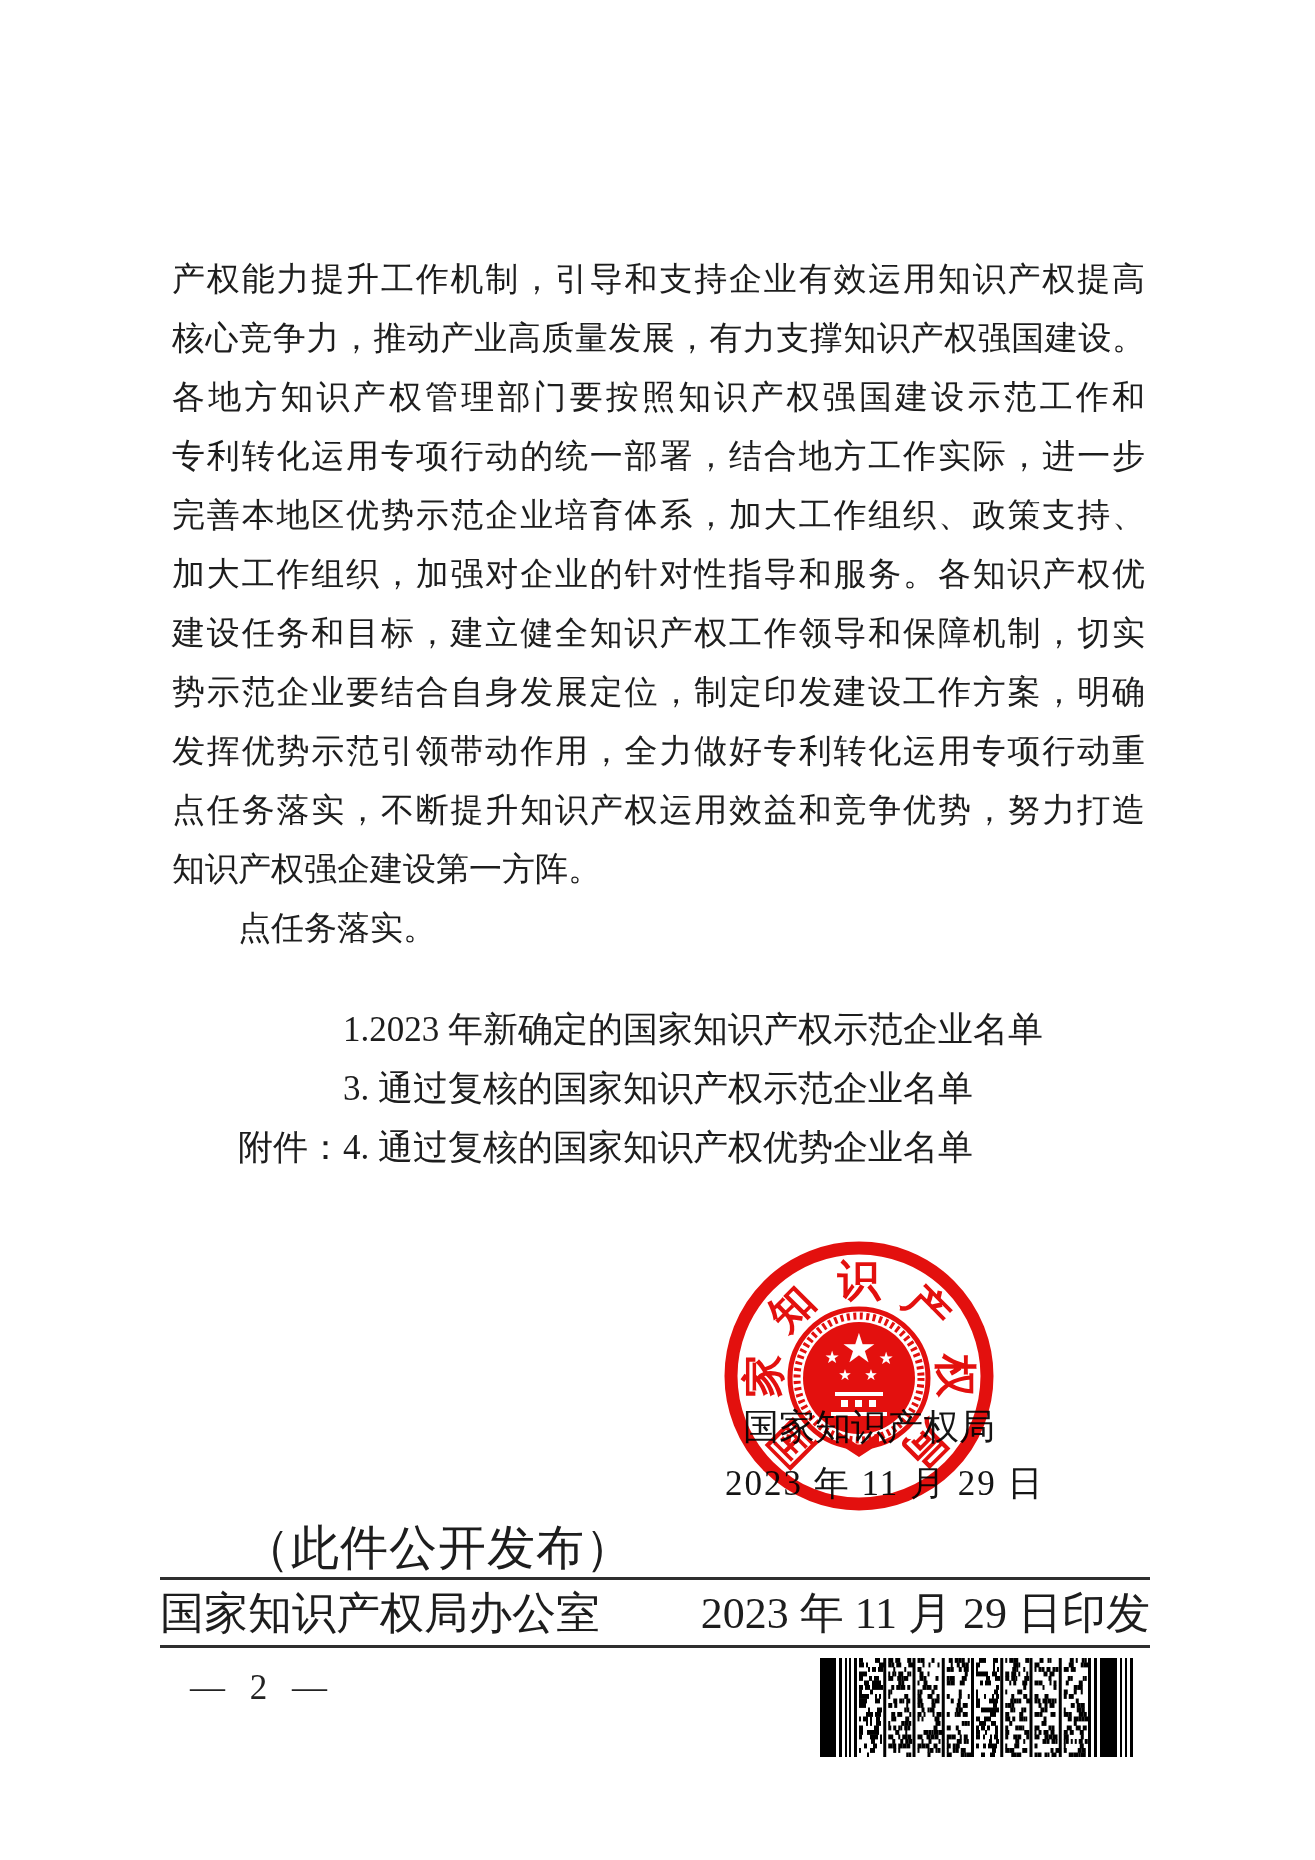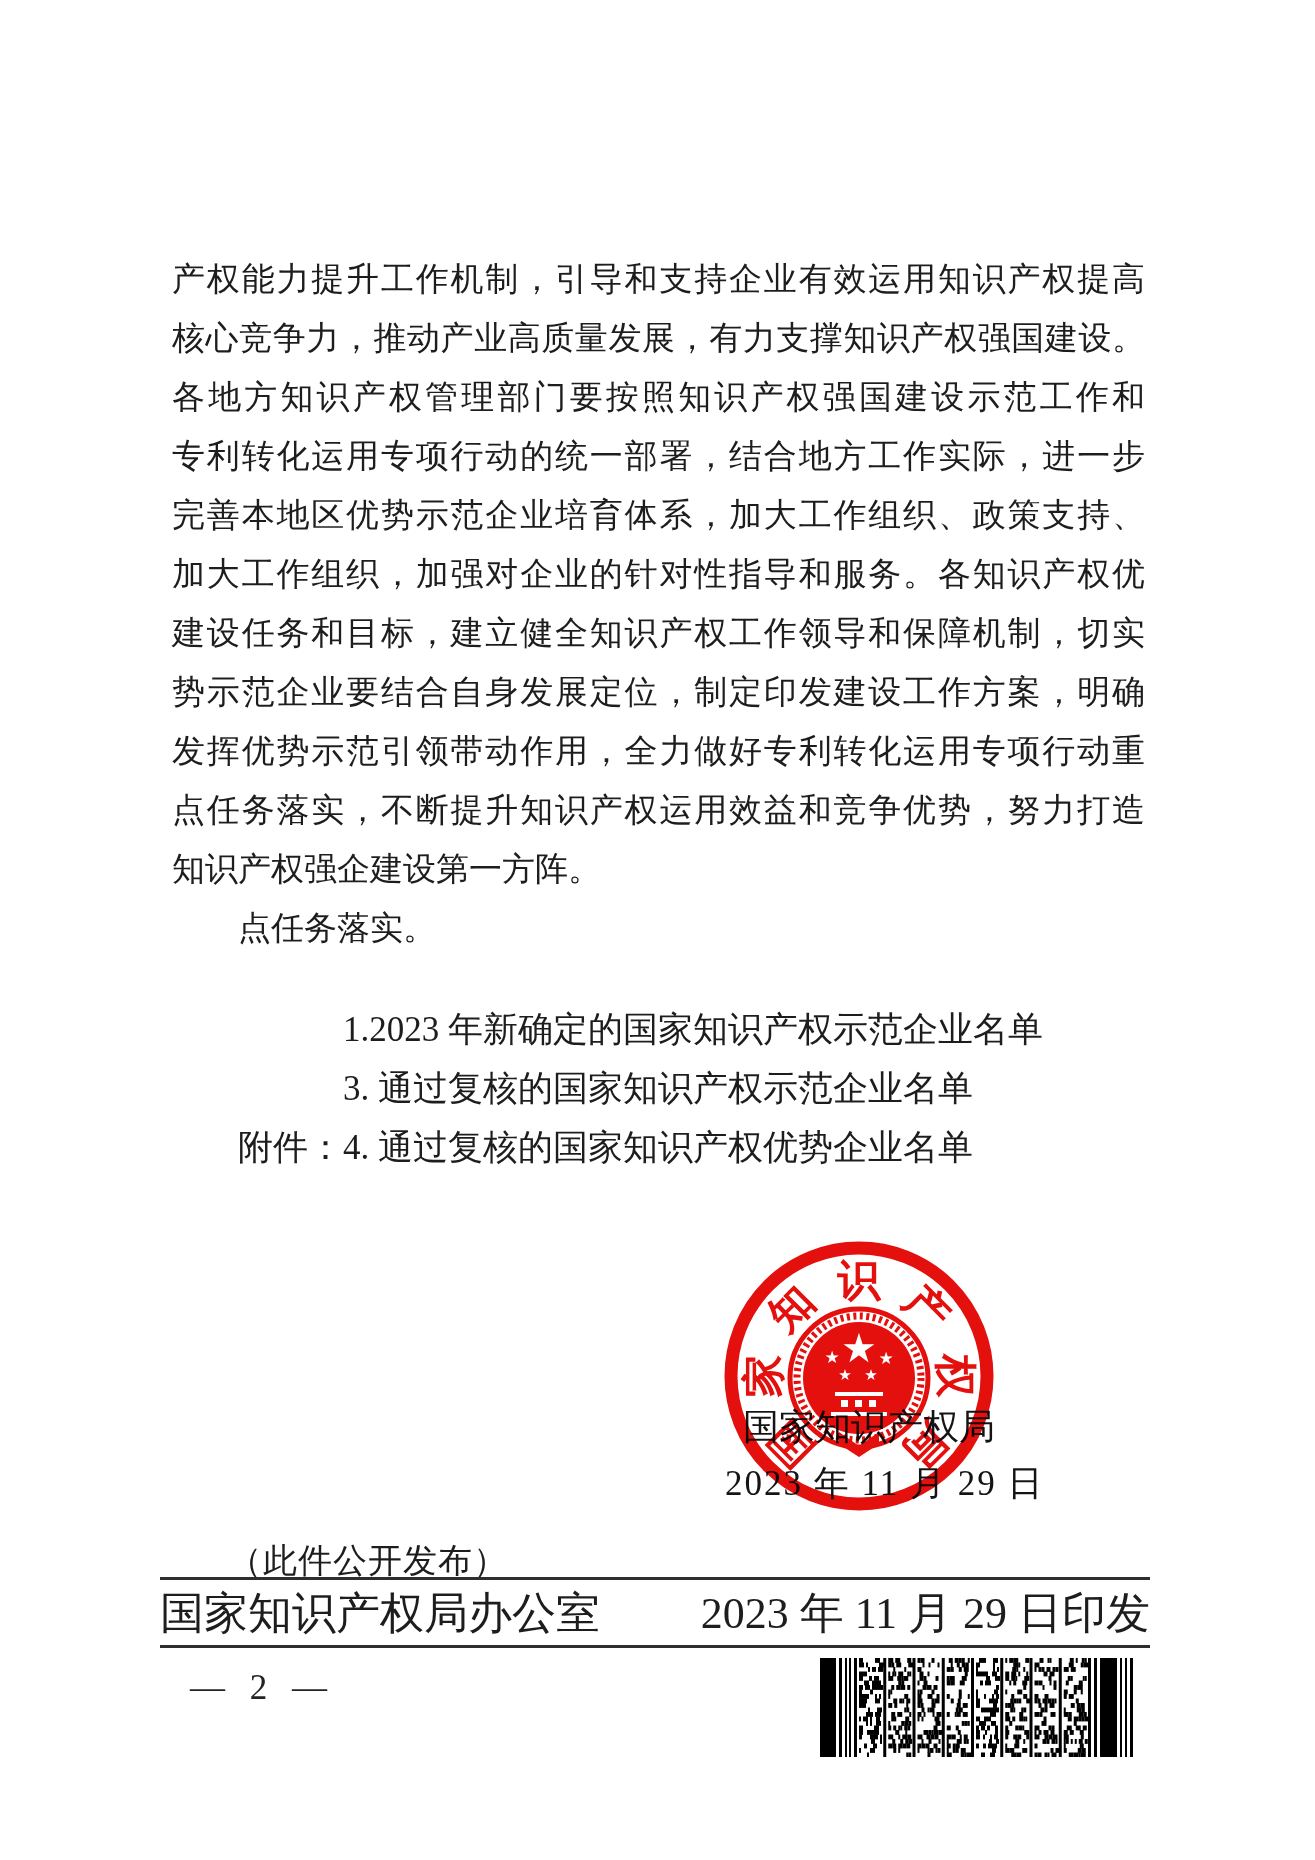--- a/index.html
+++ b/index.html
@@ -49,22 +49,22 @@
     position:absolute;left:719px;top:1236px;width:280px;height:280px;
     mix-blend-mode:multiply;
   }
   .seal svg{display:block;width:100%;height:100%;}
   .seal-ring-char{
     font-family:"Liberation Serif","DejaVu Serif",serif;
     font-size:43px;font-weight:bold;
   }
   
   .public-note{
-    position:absolute;left:228px;top:1516px;
-    font-size:34px;letter-spacing:1px;margin-top:22px;
+    position:absolute;left:242px;top:1516px;
+    font-size:48px;letter-spacing:1px;
   }
   
   .rule{
     position:absolute;left:160px;width:990px;height:3px;
     background:#2e2e2e;
   }
   .rule-top{top:1577px;}
   .rule-bottom{top:1645px;}
   .footer-row{
     position:absolute;left:160px;top:1589px;width:990px;

